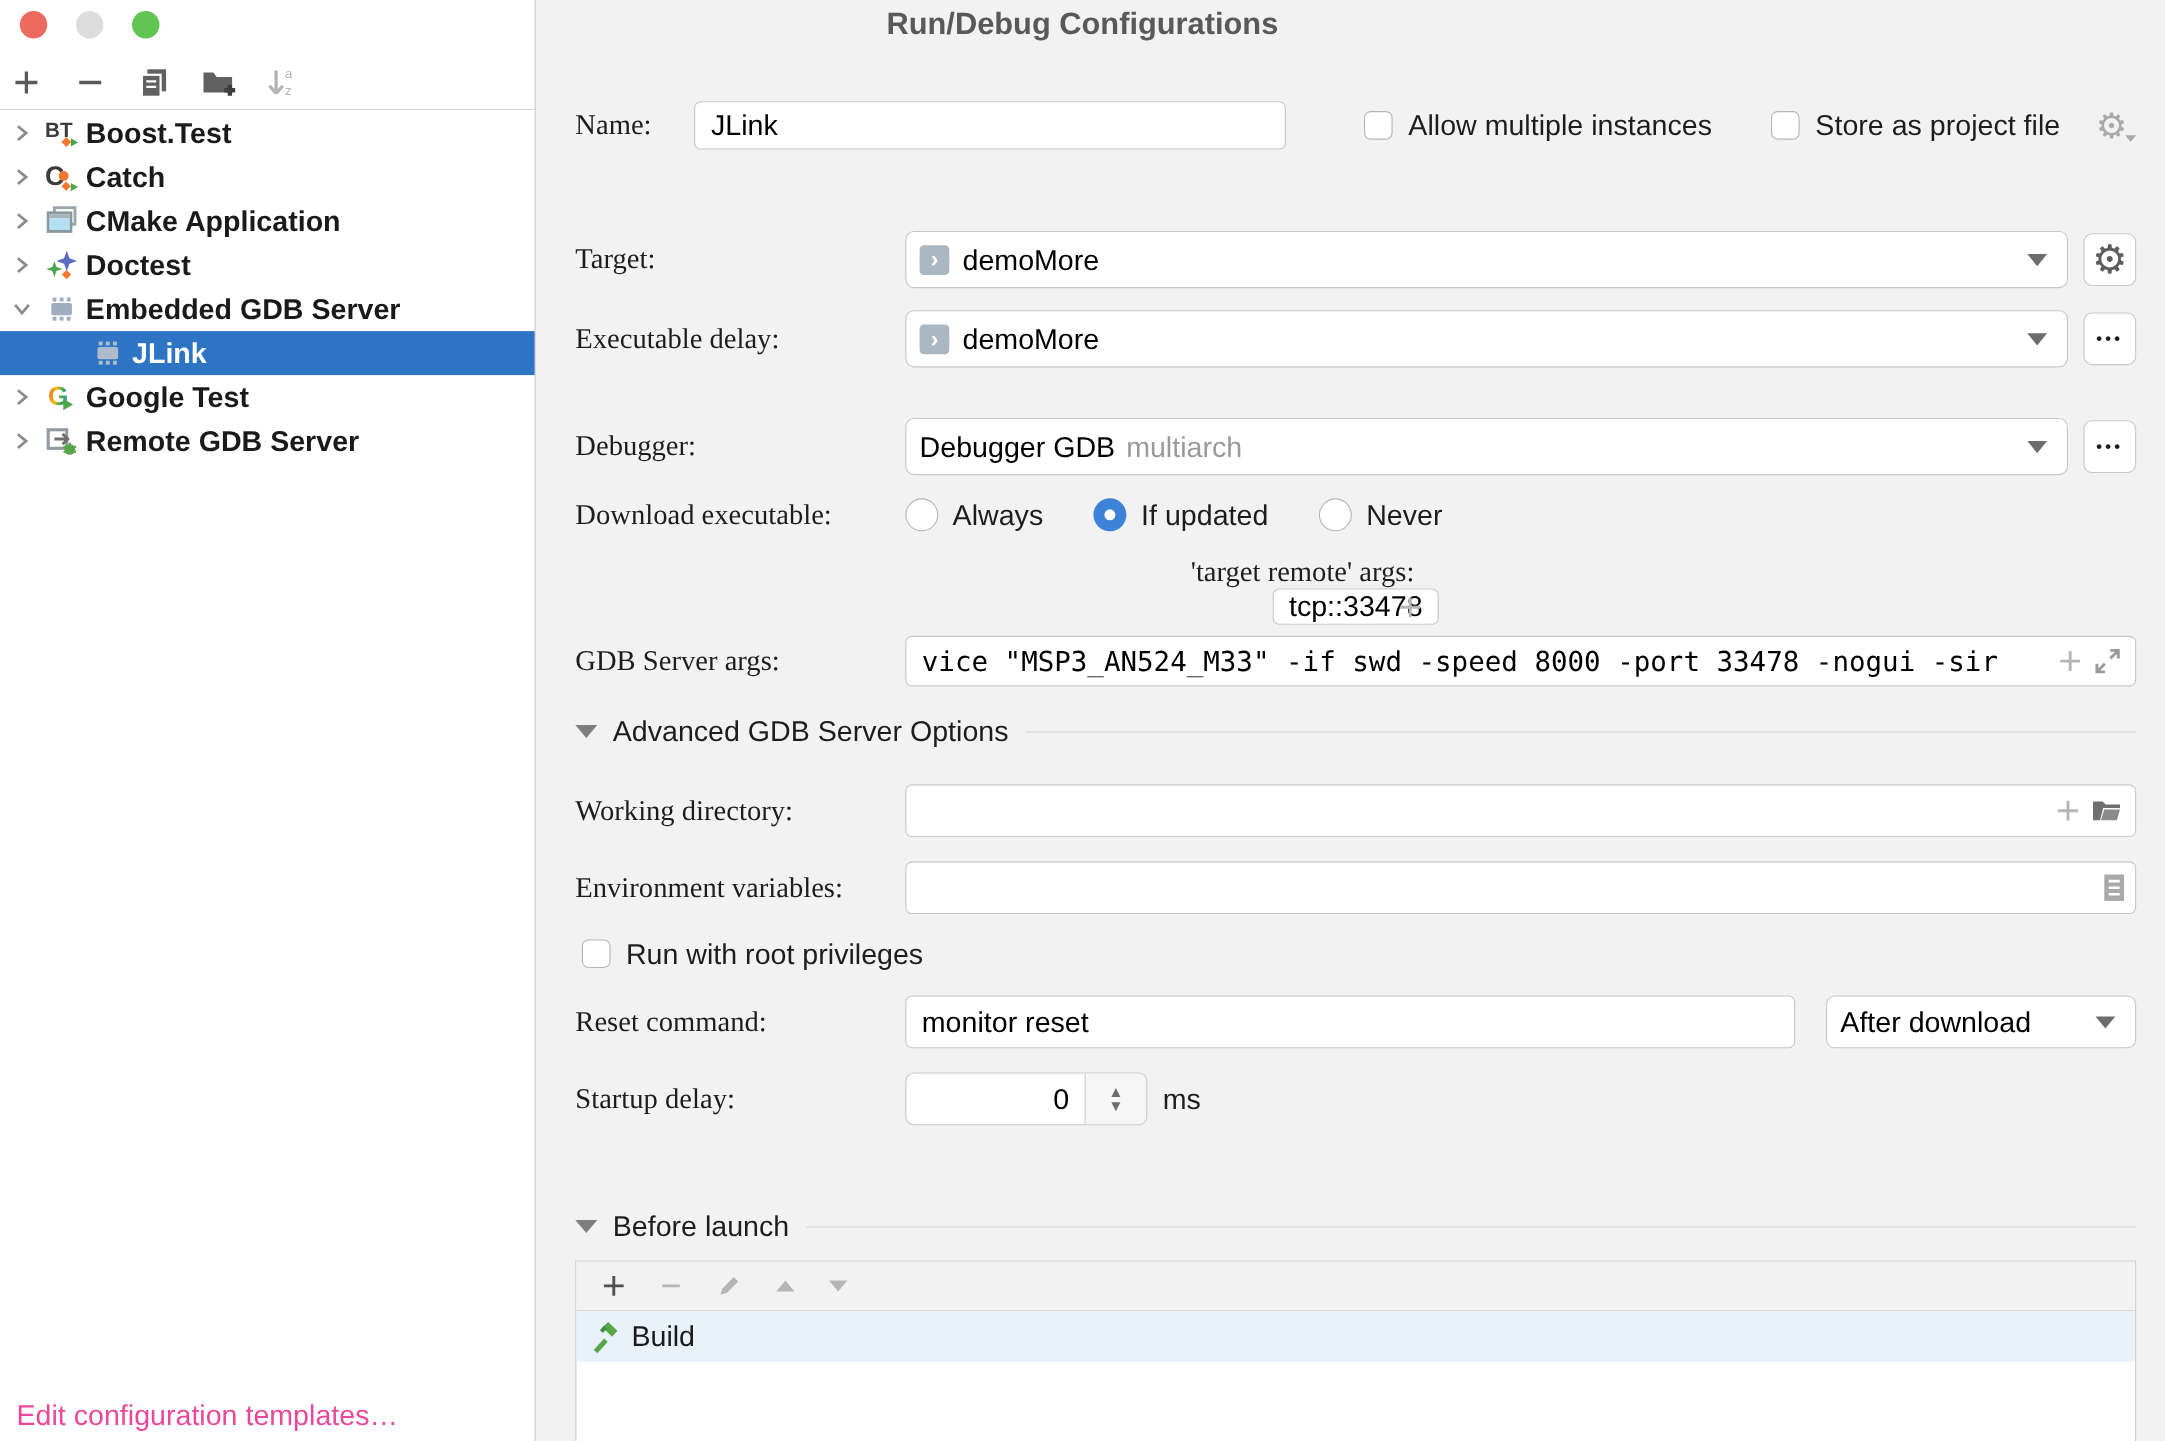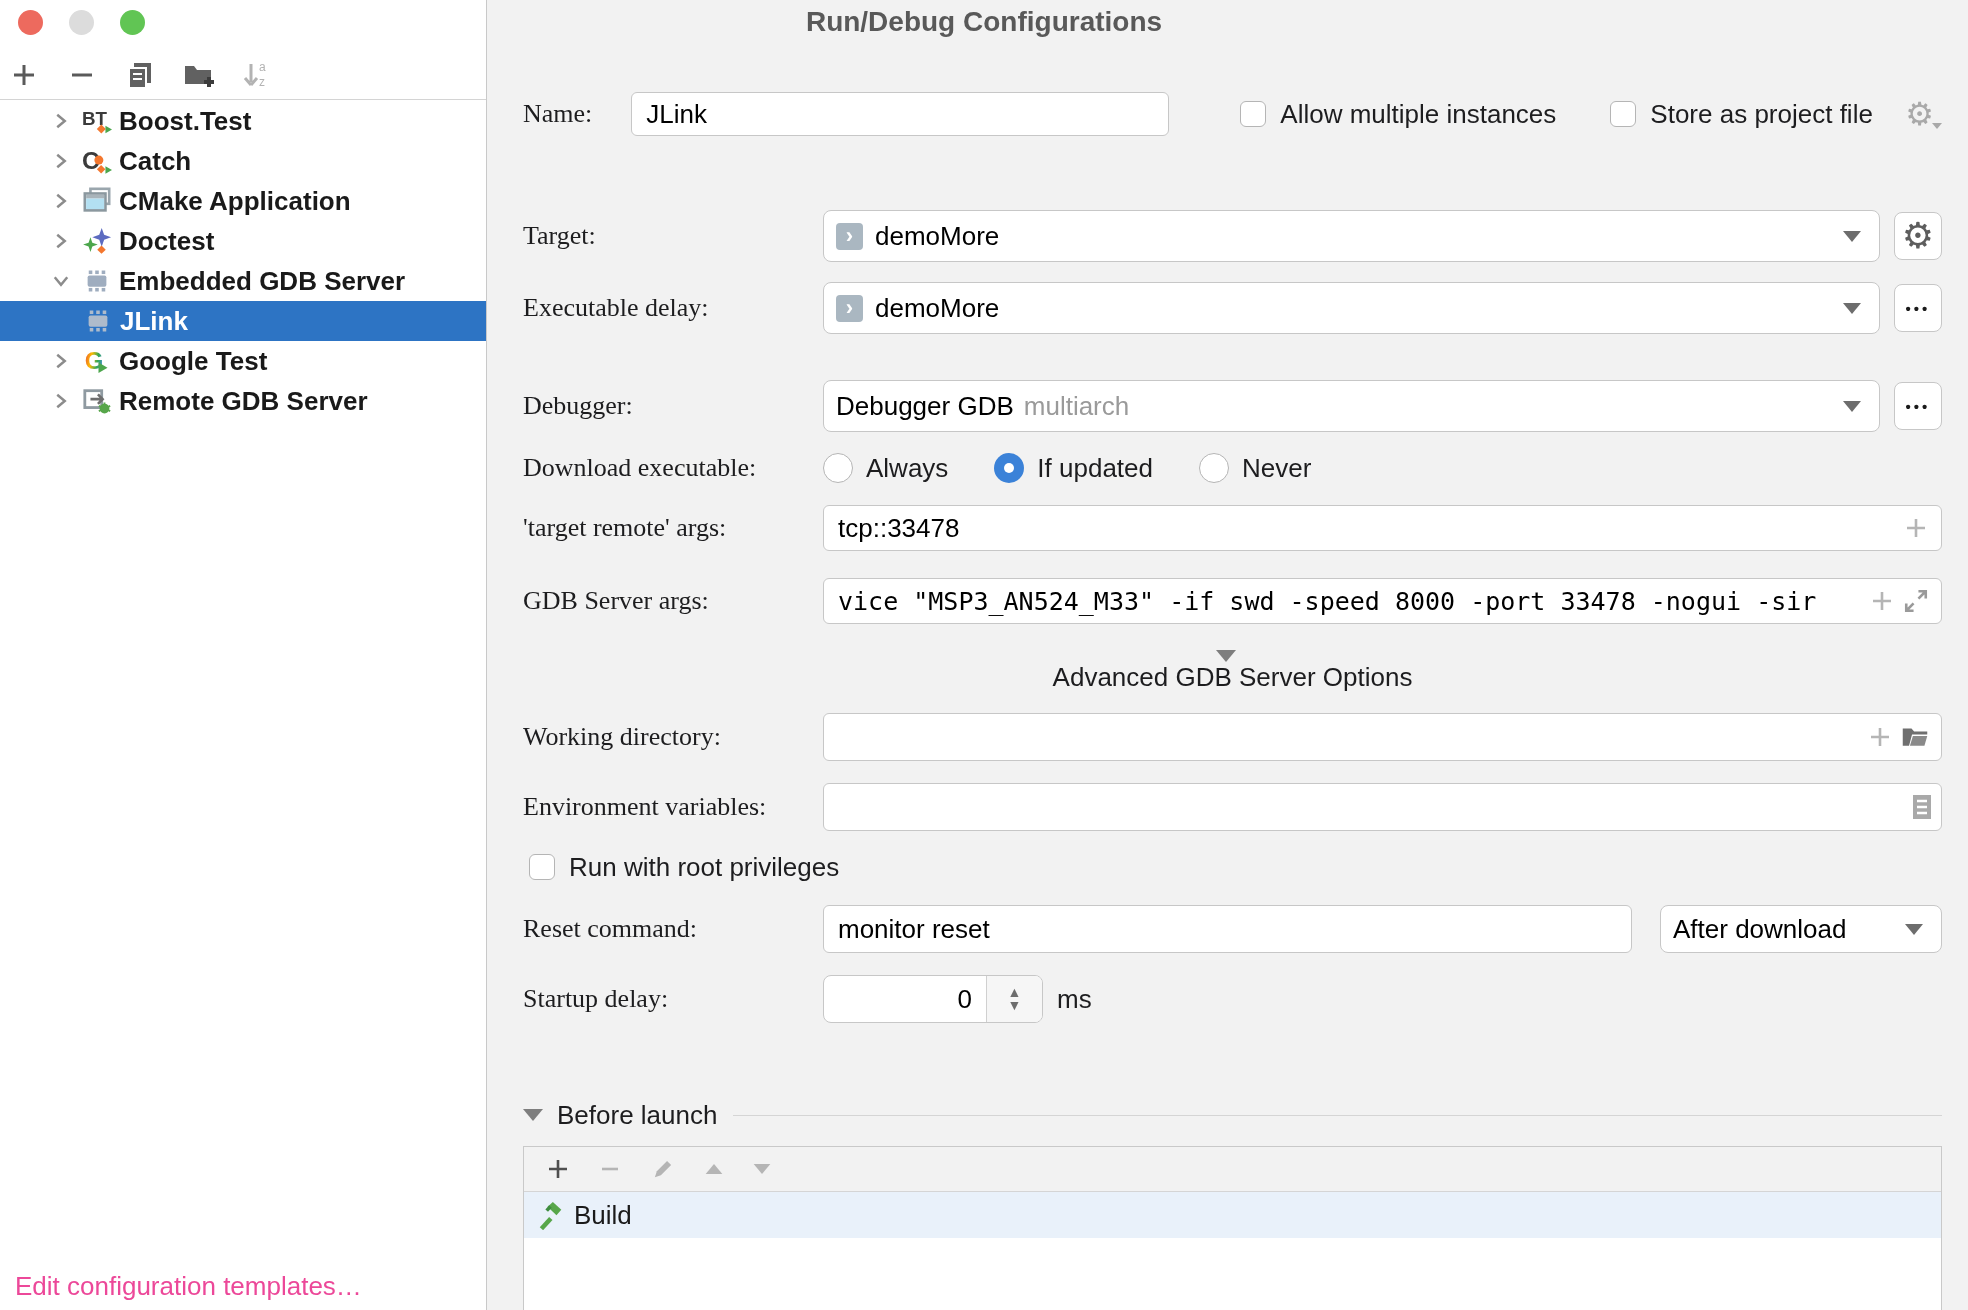--- a/index.html
+++ b/index.html
@@ -19,21 +19,21 @@
 
   
   .sidebar { position:absolute; left:0; top:0; bottom:0; width:487px; background:#ffffff;
              border-right:1px solid #c9c9c9; z-index:2; }
   .side-toolbar { position:absolute; left:0; top:50px; width:100%; height:50px;
                   display:flex; align-items:center; gap:26px; padding-left:8px;
                   border-bottom:1px solid #d4d4d4; }
   .tb-ic { width:32px; height:32px; display:flex; align-items:center; justify-content:center; }
   .tree { position:absolute; top:101px; left:0; right:0; }
   .tree-row { height:40px; display:flex; align-items:center; font-size:26px; font-weight:bold;
-              color:#1a1a1a; cursor:default;padding-left:41px; }
+              color:#1a1a1a; cursor:default; }
   .tree-row .chev { width:30px; margin-left:10px; flex:none; display:flex; align-items:center; }
   .tree-row .ticon { width:32px; height:32px; margin-right:6px; flex:none;
                      display:flex; align-items:center; justify-content:center; }
   .tree-row.selected { background:#2d74c4; color:#ffffff; }
   .tree-row.child { padding-left:82px; }
   .edit-templates { position:absolute; left:15px; bottom:8px; font-size:26px;
                     color:#ec4899; cursor:pointer; white-space:nowrap; }
 
   
   .main { position:absolute; left:488px; top:0; right:0; bottom:0; background:#f2f2f2;
@@ -349,21 +349,21 @@
       <span class="rgroup" style="margin-left:46px;">
         <span class="radio on"></span>
         <span class="rlbl">If updated</span>
       </span>
       <span class="rgroup" style="margin-left:46px;">
         <span class="radio"></span>
         <span class="rlbl">Never</span>
       </span>
     </div>
 
-    <div class="row" style="margin-top:21px; height:46px;">
+    <div class="row" style="margin-top:21px; height:46px;flex-direction:column;">
       <span class="lbl">'target remote' args:</span>
       <div class="txt-field" style="flex:1; height:46px;">
         <span>tcp::33478</span>
         <span class="field-icons">
           <svg width="26" height="26" viewBox="0 0 26 26">
               <path d="M13 4v18M4 13h18" stroke="#b5b5b5" stroke-width="2.6"></path>
             </svg>
         </span>
       </div>
     </div>
@@ -377,21 +377,21 @@
           <svg width="26" height="26" viewBox="0 0 26 26">
               <path d="M13 4v18M4 13h18" stroke="#b5b5b5" stroke-width="2.6"></path>
             </svg>
           <svg width="26" height="26" viewBox="0 0 16 16">
             <path d="M9.5 2H14v4.5M14 2L9.5 6.5M6.5 14H2V9.5M2 14l4.5-4.5" fill="none" stroke="#9a9a9a" stroke-width="1.6"></path>
           </svg>
         </span>
       </div>
     </div>
 
-    <div class="section-hd" style="margin-top:26px; height:30px;flex-direction:column;">
+    <div class="section-hd" style="margin-top:26px; height:30px;">
       <span class="tri-down"></span>
       <span class="st">Advanced GDB Server Options</span>
       <span class="hline"></span>
     </div>
 
     <div class="row" style="margin-top:33px; height:48px;">
       <span class="lbl">Working directory:</span>
       <div class="txt-field" style="flex:1; height:48px;">
         <span></span>
         <span class="field-icons">

